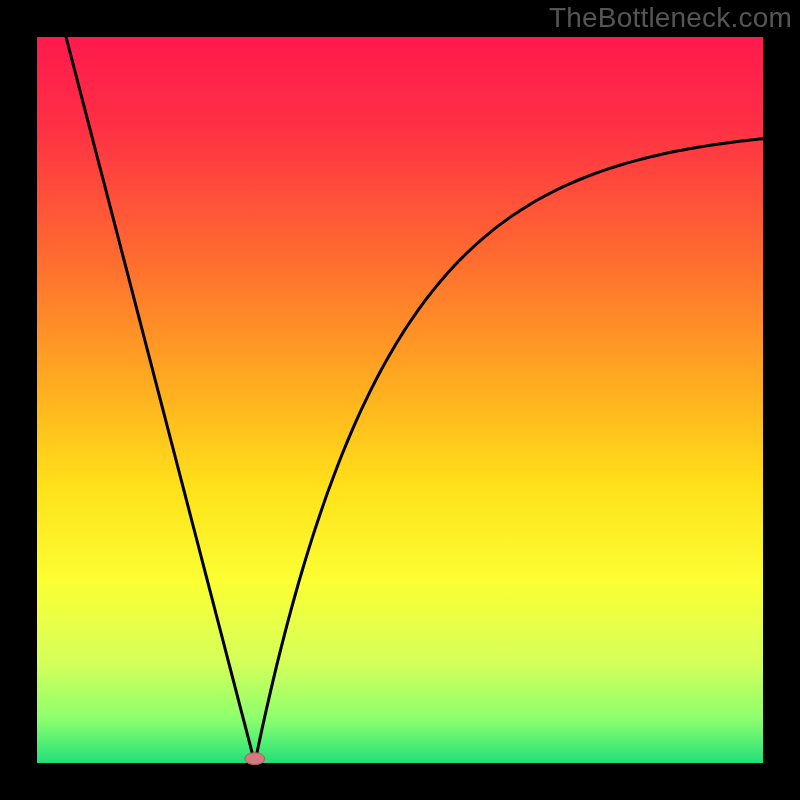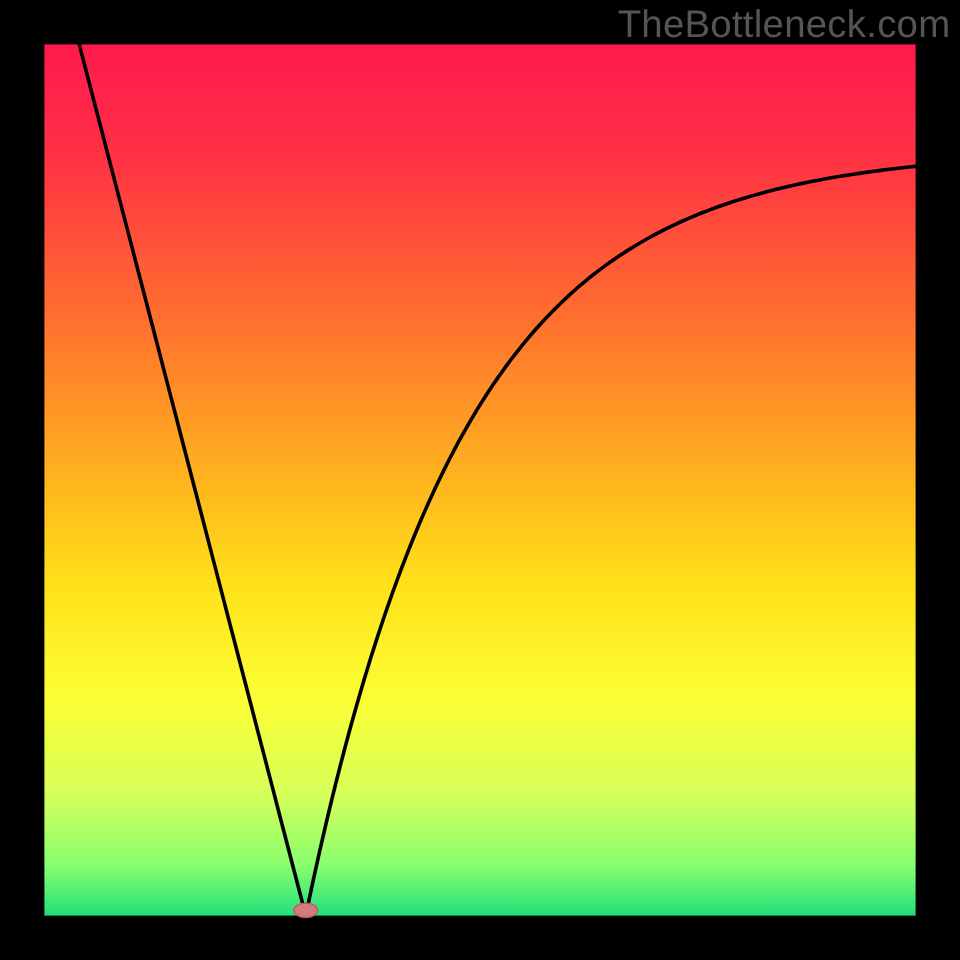--- a/index.html
+++ b/index.html
@@ -14,21 +14,21 @@
   .frame {
     position: relative;
     width: 800px;
     height: 800px;
     box-sizing: border-box;
   }
   .watermark {
     position: absolute;
     top: 2px;
     right: 8px;
-    font-size: 32px;
+    font-size: 28px;
     font-weight: 400;
     color: #555555;
     letter-spacing: 0.2px;
     z-index: 10;
   }
   svg {
     display: block;
   }
 </style>
 </head>

